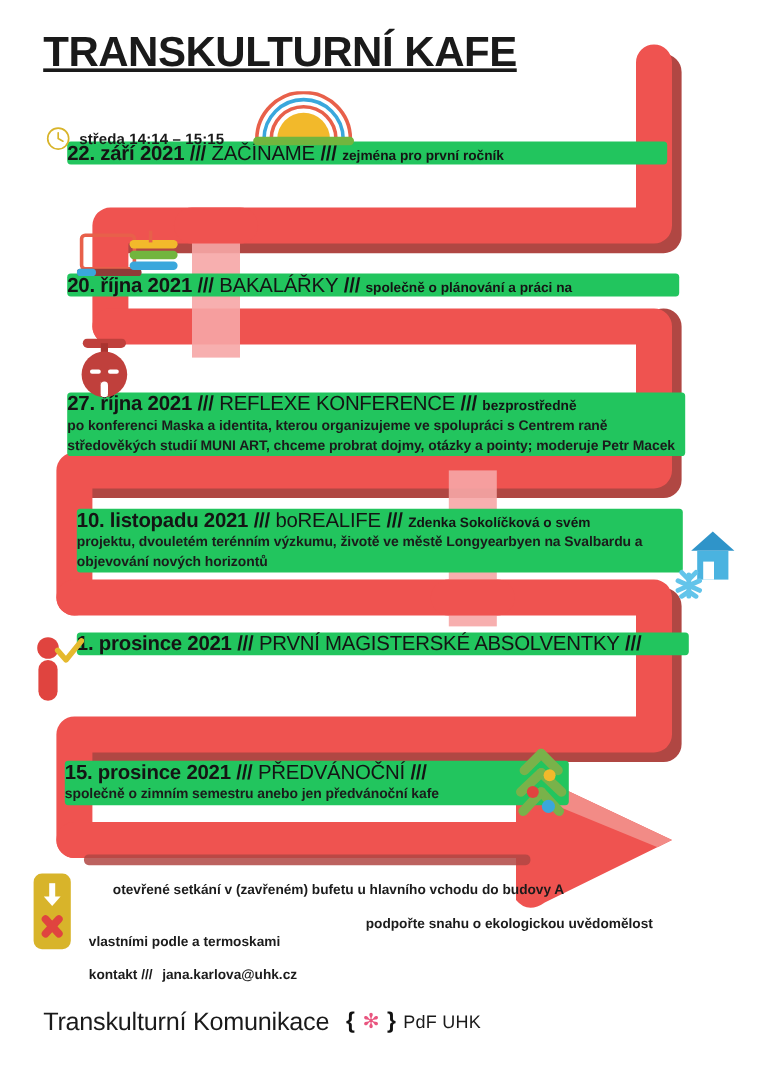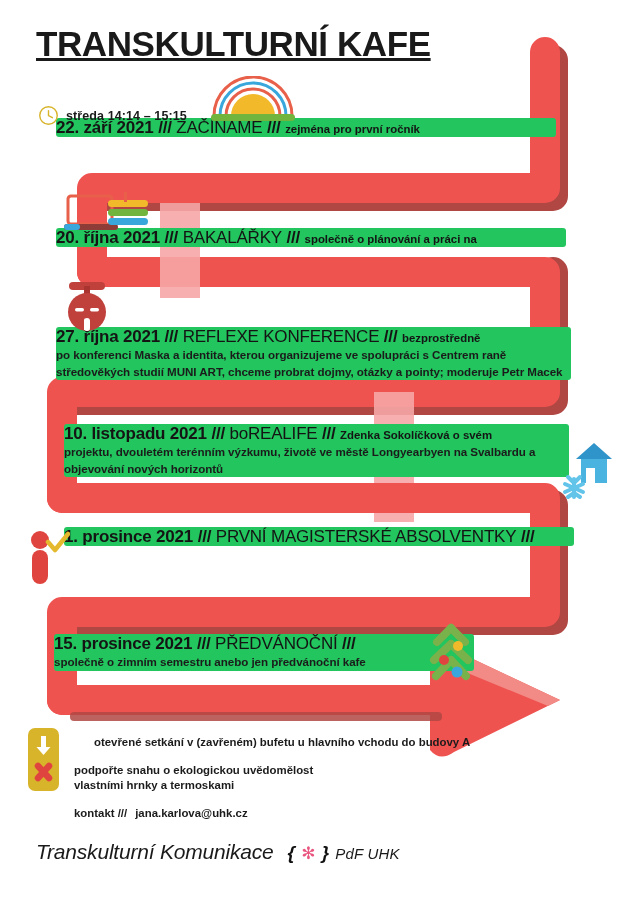--- a/index.html
+++ b/index.html
@@ -51,21 +51,21 @@
   .foot-badge{
     position:absolute;left:28px;top:728px;width:31px;height:63px;
     background:#d8b42a;border-radius:7px;z-index:6;
   }
   .foot-note{
     position:absolute;z-index:6;
     font-size:11.4px;font-weight:700;line-height:1.45;color:#1b1b1b;
   }
   .logo-row{
     position:absolute;left:36px;top:840px;z-index:6;
-    display:flex;align-items:flex-end;gap:14px;font-style:italic;
+    display:flex;align-items:center;gap:14px;
   }
   .logo-tk{font-size:21px;font-weight:400;color:#1a1a1a;letter-spacing:-.2px;}
   .logo-pdf{font-size:15px;font-weight:400;color:#1a1a1a;letter-spacing:.2px;display:flex;align-items:center;gap:6px;}
   .brace{font-size:19px;font-weight:700;color:#111;}
   .aster{color:#e9557f;font-size:17px;font-weight:700;}
 
   .deco{position:absolute;z-index:6;}
 </style>
 </head>
 <body>
@@ -252,22 +252,22 @@
       </g>
       <g stroke="#e0443f" stroke-width="6.5" stroke-linecap="round">
         <path d="M10 38 L21 50"></path>
         <path d="M21 38 L10 50"></path>
       </g>
     </svg>
   </div>
 
   <div class="foot-note" style="left:74px;top:734px;width:470px;margin-left:20px;">otevřené setkání v (zavřeném) bufetu u hlavního vchodu do budovy A</div>
 
-  <div class="foot-note" style="left:74px;top:762px;width:470px;">podpořte snahu o ekologickou uvědomělost</div>
-  <div class="foot-note" style="left:74px;top:777px;width:470px;">vlastními hrnky a termoskami</div>
+  <div class="foot-note" style="left:74px;top:762px;width:470px;text-align:right;">podpořte snahu o ekologickou uvědomělost</div>
+  <div class="foot-note" style="left:74px;top:777px;width:470px;">vlastními podle a termoskami</div>
 
   <div class="foot-note" style="left:74px;top:805px;display:flex;gap:8px;align-items:center;">
     <span>kontakt ///</span>
     <span>jana.karlova@uhk.cz</span>
   </div>
 
   <div class="logo-row">
     <span class="logo-tk">Transkulturní Komunikace</span>
     <span class="logo-pdf">
       <span class="brace">{</span>

